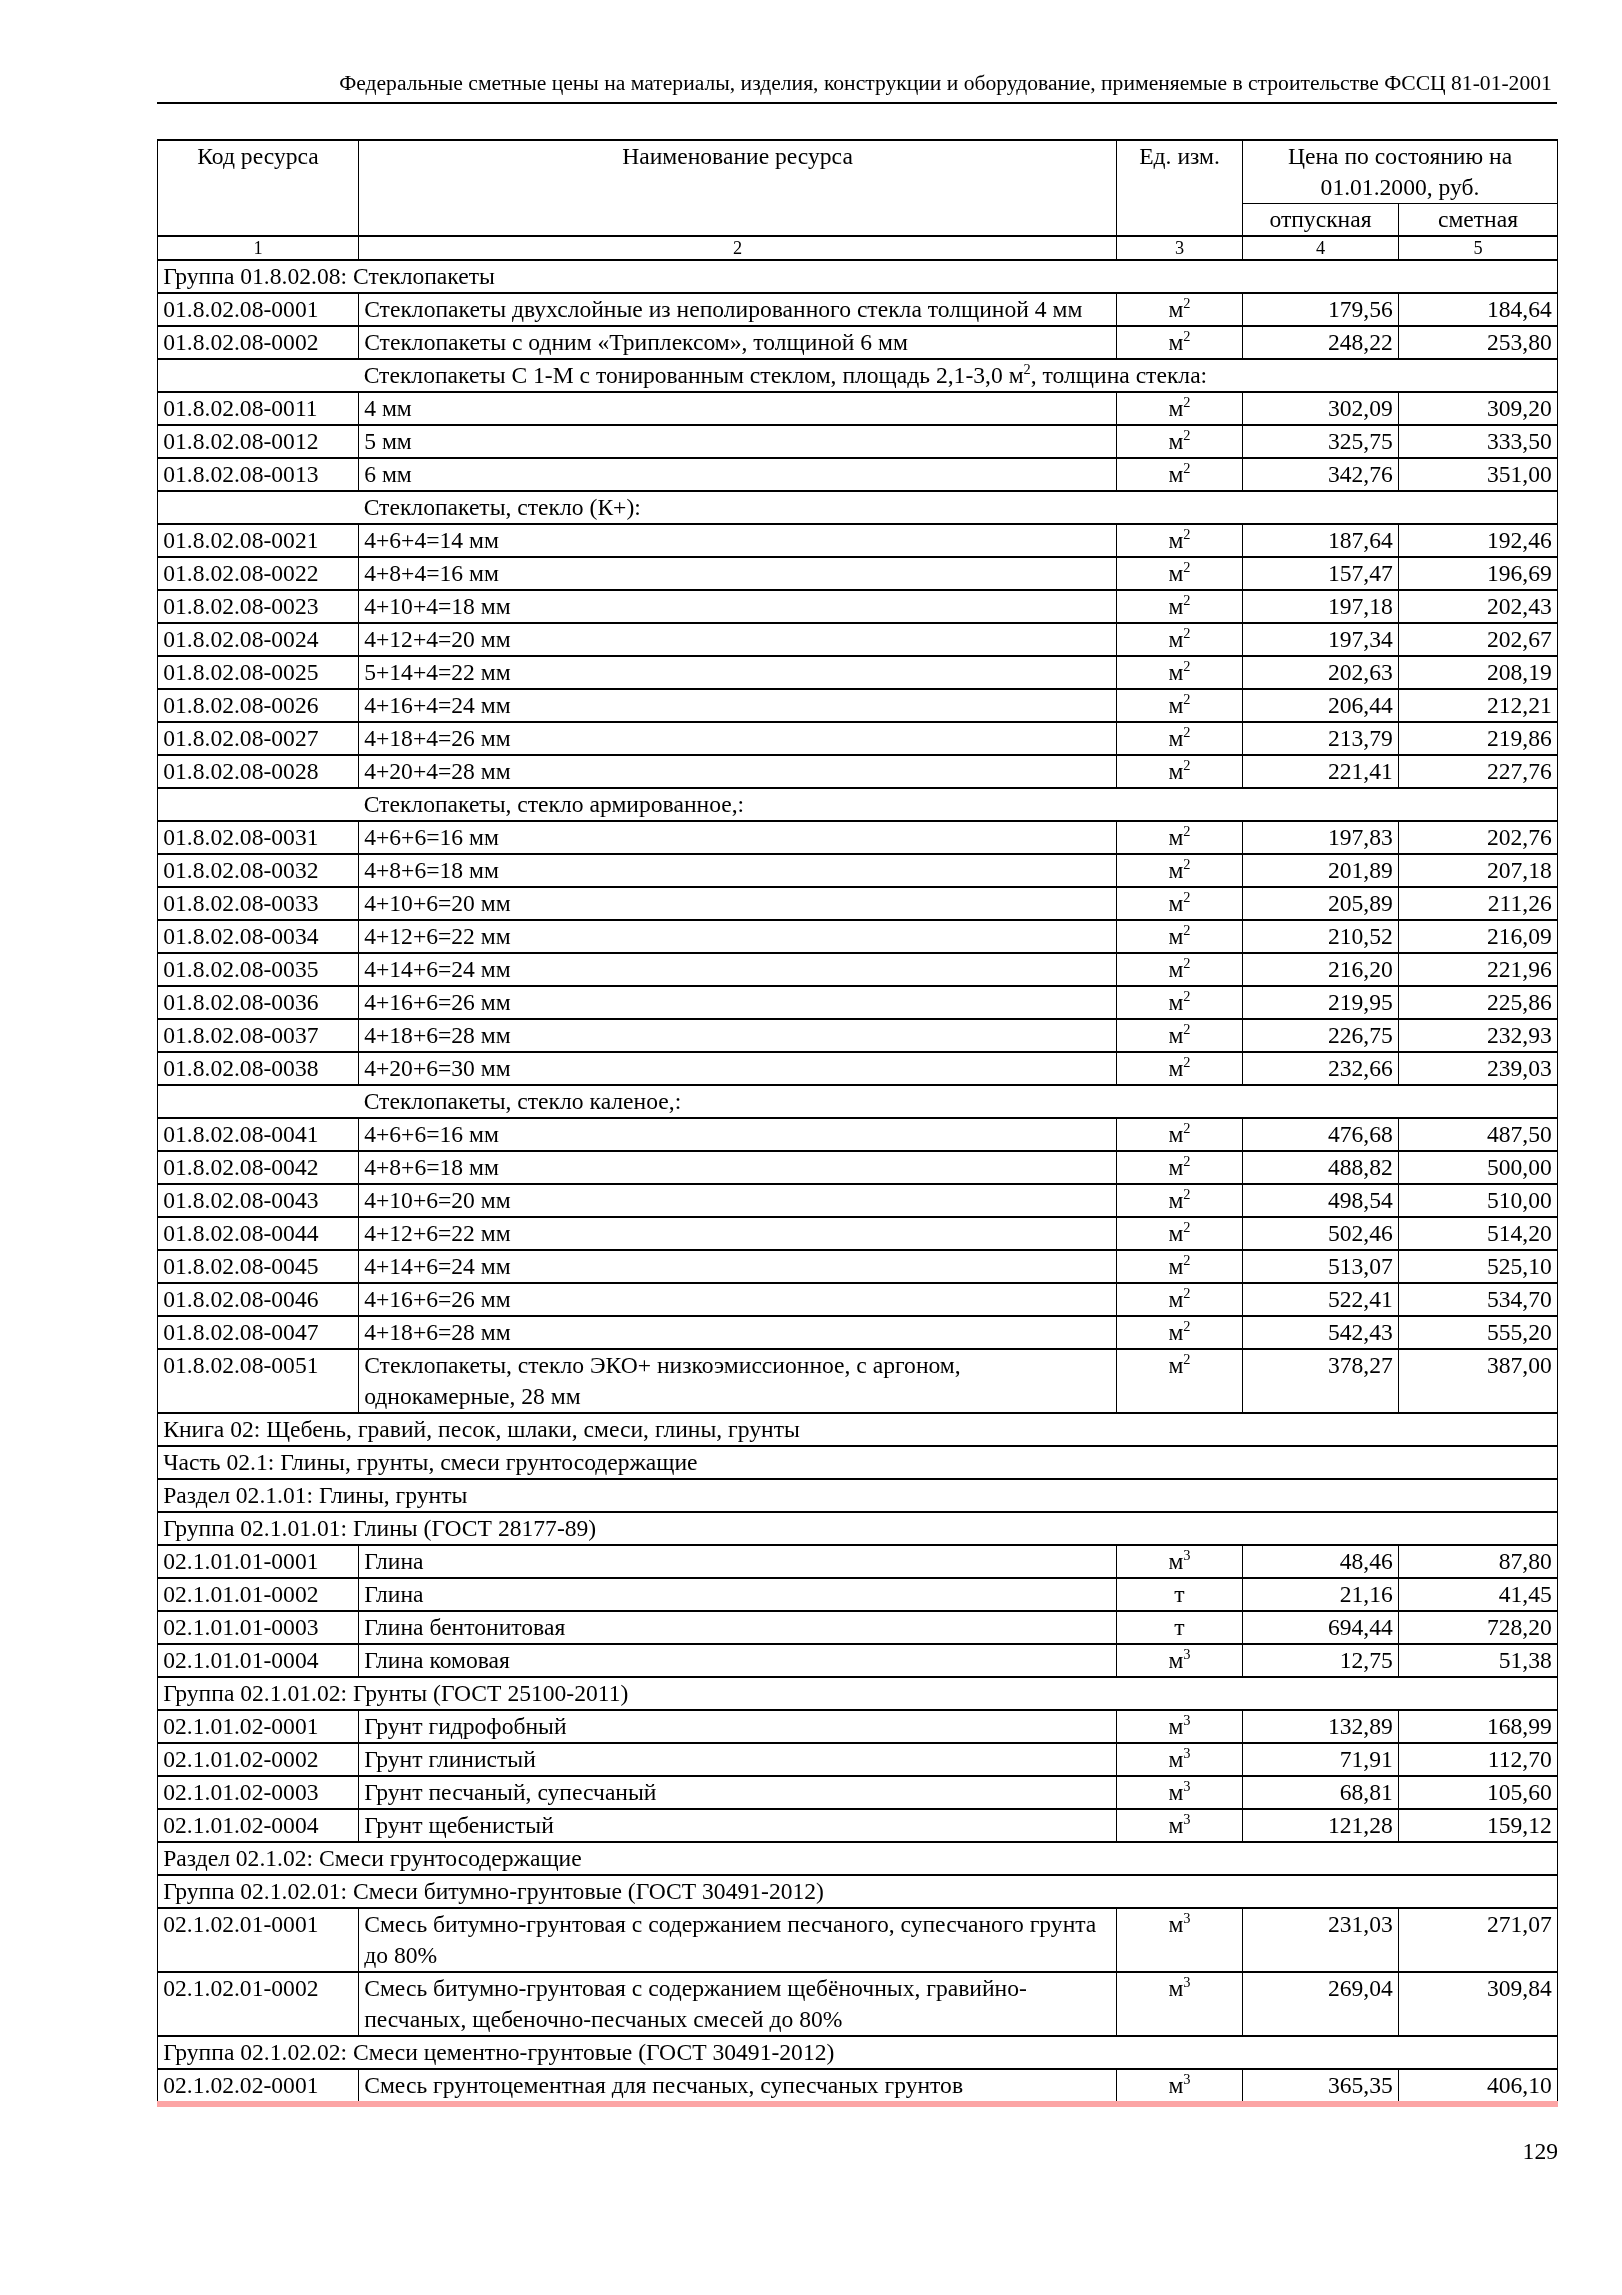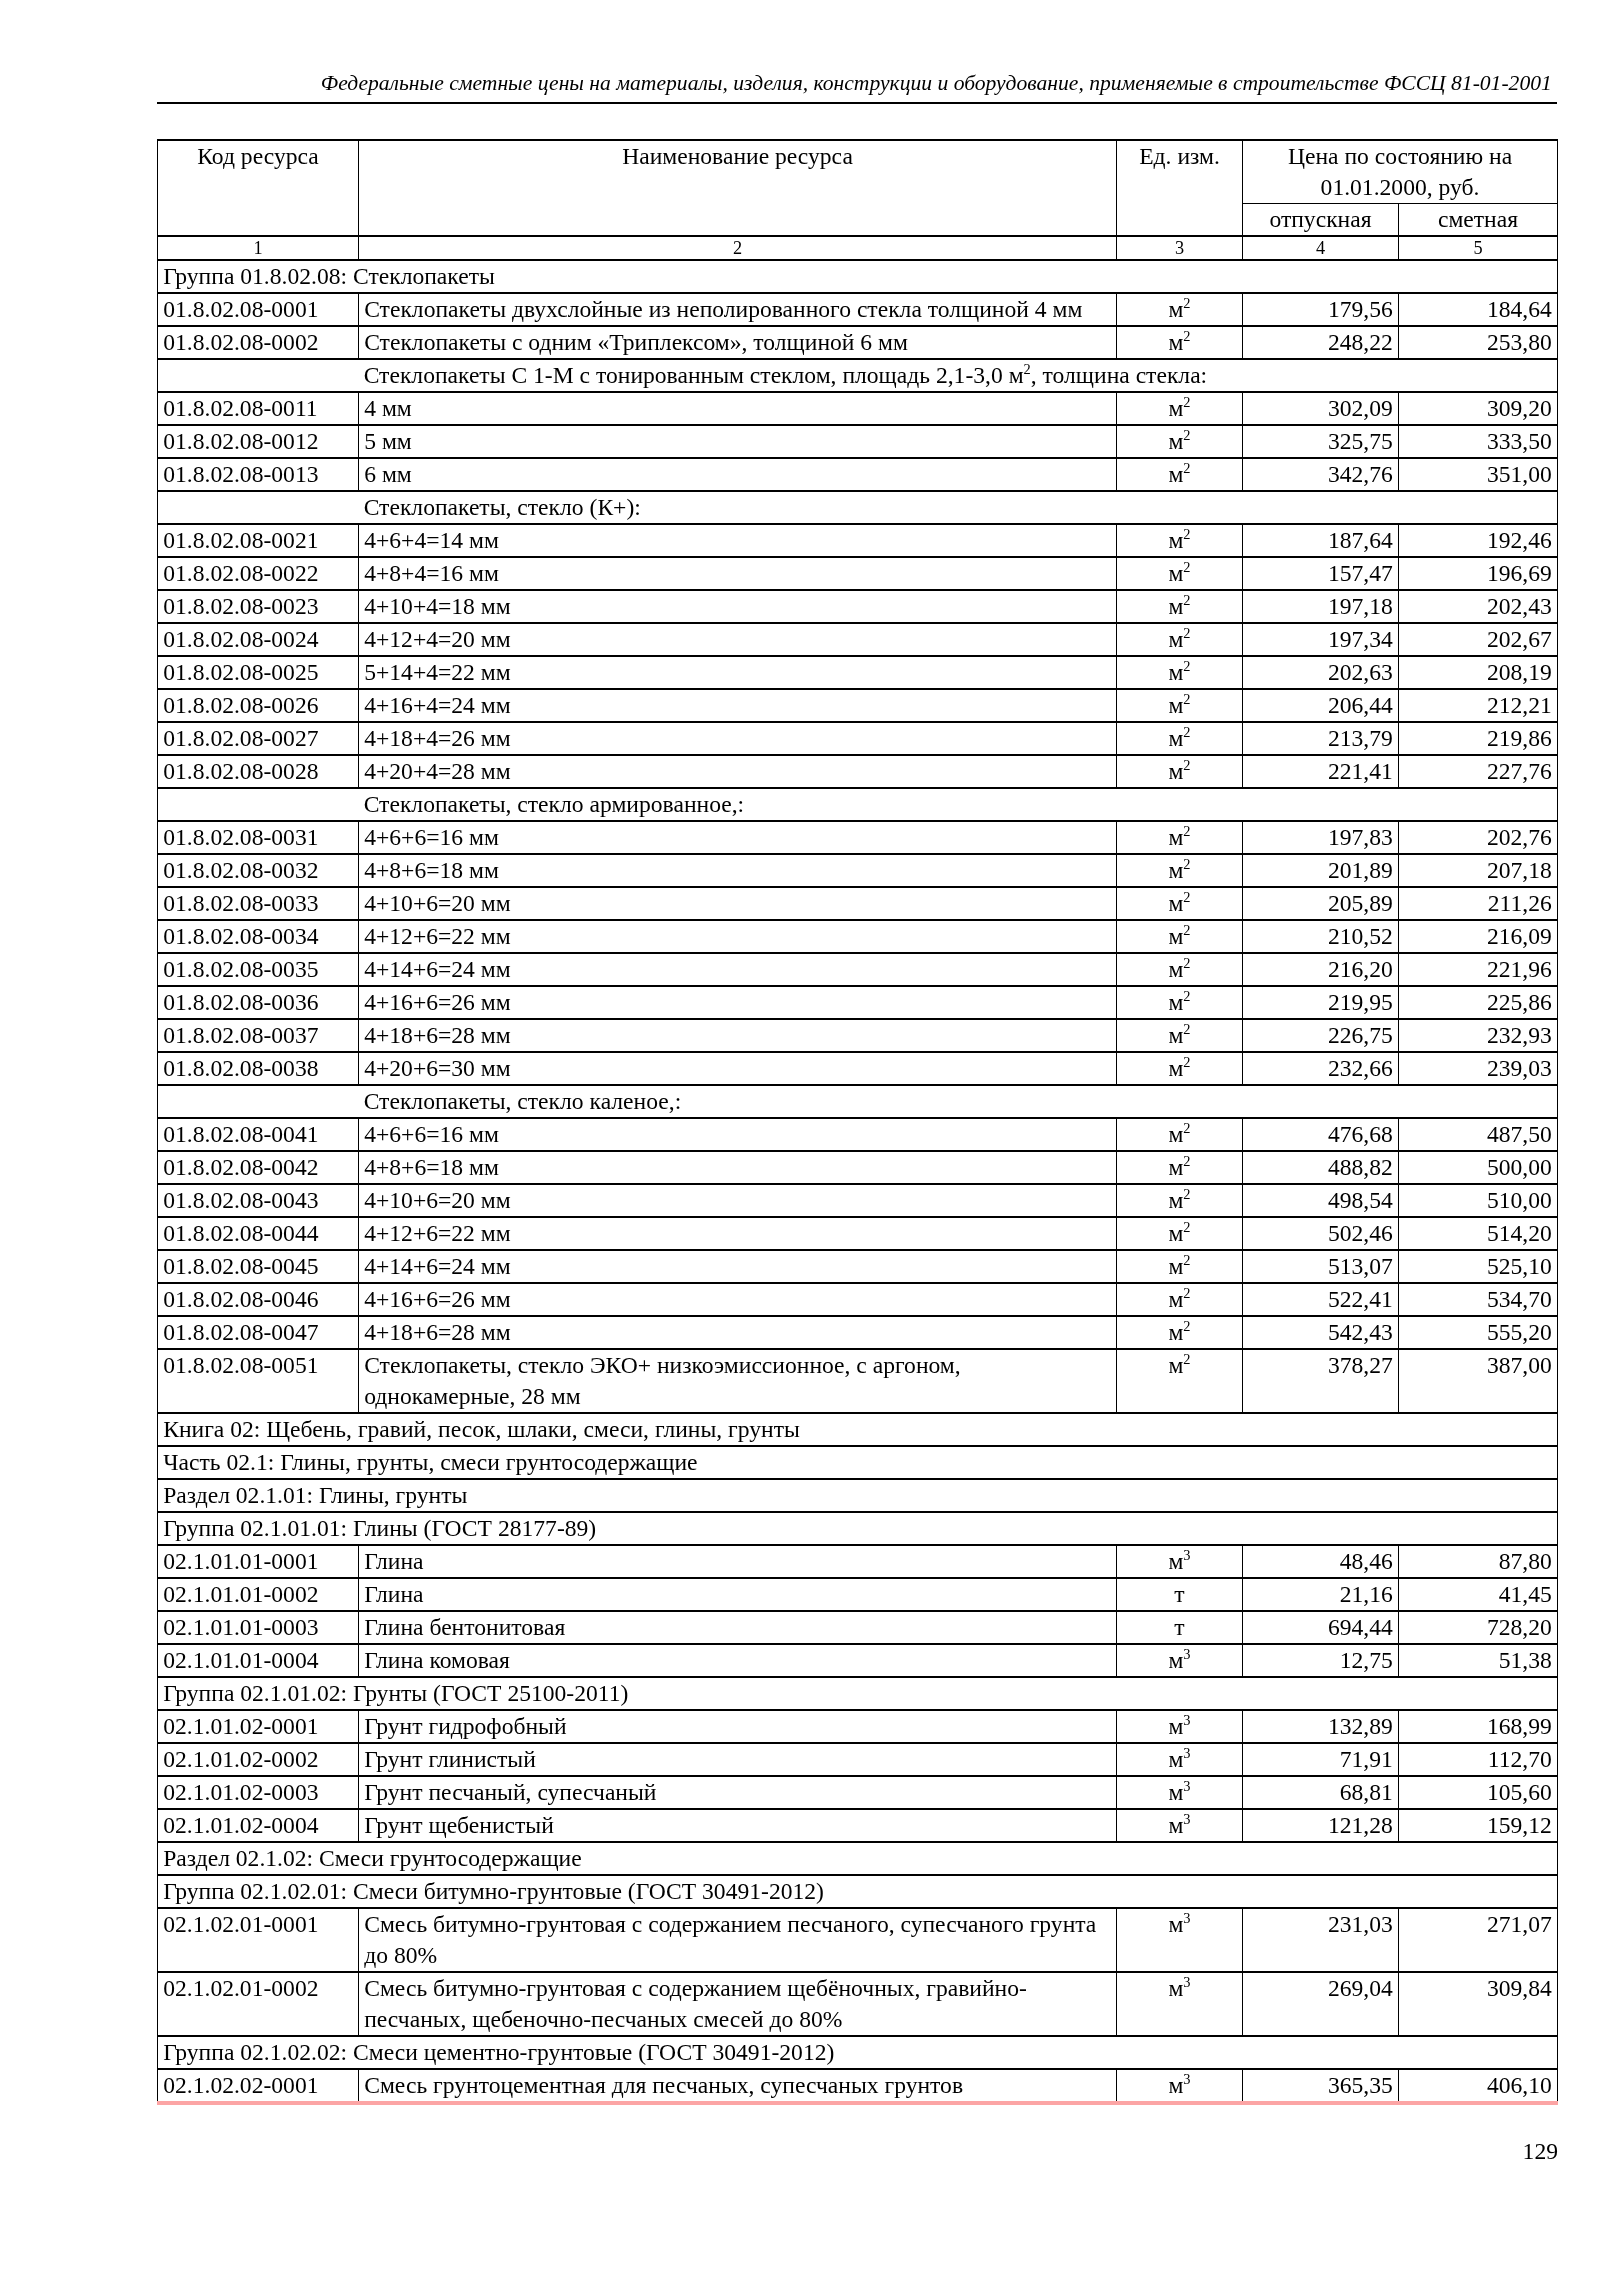--- a/index.html
+++ b/index.html
@@ -1,17 +1,17 @@
 <!DOCTYPE html>
 <html style="font-size:10.5px"><head>
 <meta charset="utf-8">
 <style>
   html, body { margin: 0; padding: 0; background: #ffffff; }
   body { width: 1623px; height: 2295px; position: relative; font-family: "Liberation Serif", serif; color: #000; overflow: hidden; }
-  .running-header { position: absolute; left: 157px; top: 71px; width: 1400px; text-align: right; font-style: italic; font-size: 21.6px; letter-spacing: 0px; padding-right: 5.2px; box-sizing: border-box; }
+  .running-header { position: absolute; left: 157px; top: 71px; width: 1400px; text-align: right; font-size: 21.6px; letter-spacing: 0px; padding-right: 5.2px; box-sizing: border-box; }
   .header-rule { position: absolute; left: 157px; top: 102px; width: 1400px; height: 0; border-top: 2px solid #000; }
   table.price-table { position: absolute; left: 157px; top: 139px; width: 1400px; border-collapse: collapse; table-layout: fixed; padding-left: 10px; }
   table.price-table td, table.price-table th { border: 0.7px solid #000; padding: 0 5.2px; font-weight: normal; vertical-align: top; font-size: 23.6px; line-height: 31px; }
   table.price-table tr.sep td { border-top: 2px solid #000; }
   col.c-code { width: 201px; }
   col.c-name { width: 758px; }
   col.c-unit { width: 126px; }
   col.c-p1 { width: 156px; }
   col.c-p2 { width: 159px; }
   th.hdr { font-size: 19px; line-height: 23.6px; vertical-align: middle; text-align: center; }
@@ -25,21 +25,21 @@
   td.name-indent { padding-left: 43px; font-family: Liberation Serif, serif; }
   td.subhead { padding-left: 6.5px; }
   td.title { text-align: left; font-weight: bold; }
   td.t-group { font-size: 25px; line-height: 33px; }
   td.t-section { font-size: 27.5px; line-height: 35px; }
   td.t-part { font-size: 34px; line-height: 43px; }
   td.t-book { font-size: 37px; line-height: 46px; }
   sup { font-size: 14.4px; line-height: 0; vertical-align: 9.2px; }
   td.left-edge, th.left-edge { border-left: 1.3px solid #000; }
   td.right-edge, th.right-edge { border-right: 2px solid #000; }
-  tr.last td { border-bottom: 4px solid #fca5a5; }
+  tr.last td { border-bottom: 6px solid #fca5a5; }
   .page-number { position: absolute; left: 1427px; top: 2138px; width: 131px; text-align: right; font-size: 23.6px; }
 </style>
 </head>
 <body>
 
 <div class="running-header">Федеральные сметные цены на материалы, изделия, конструкции и оборудование, применяемые в строительстве ФССЦ 81-01-2001</div>
 <div class="header-rule"></div>
 
 <table class="price-table">
   <colgroup>

